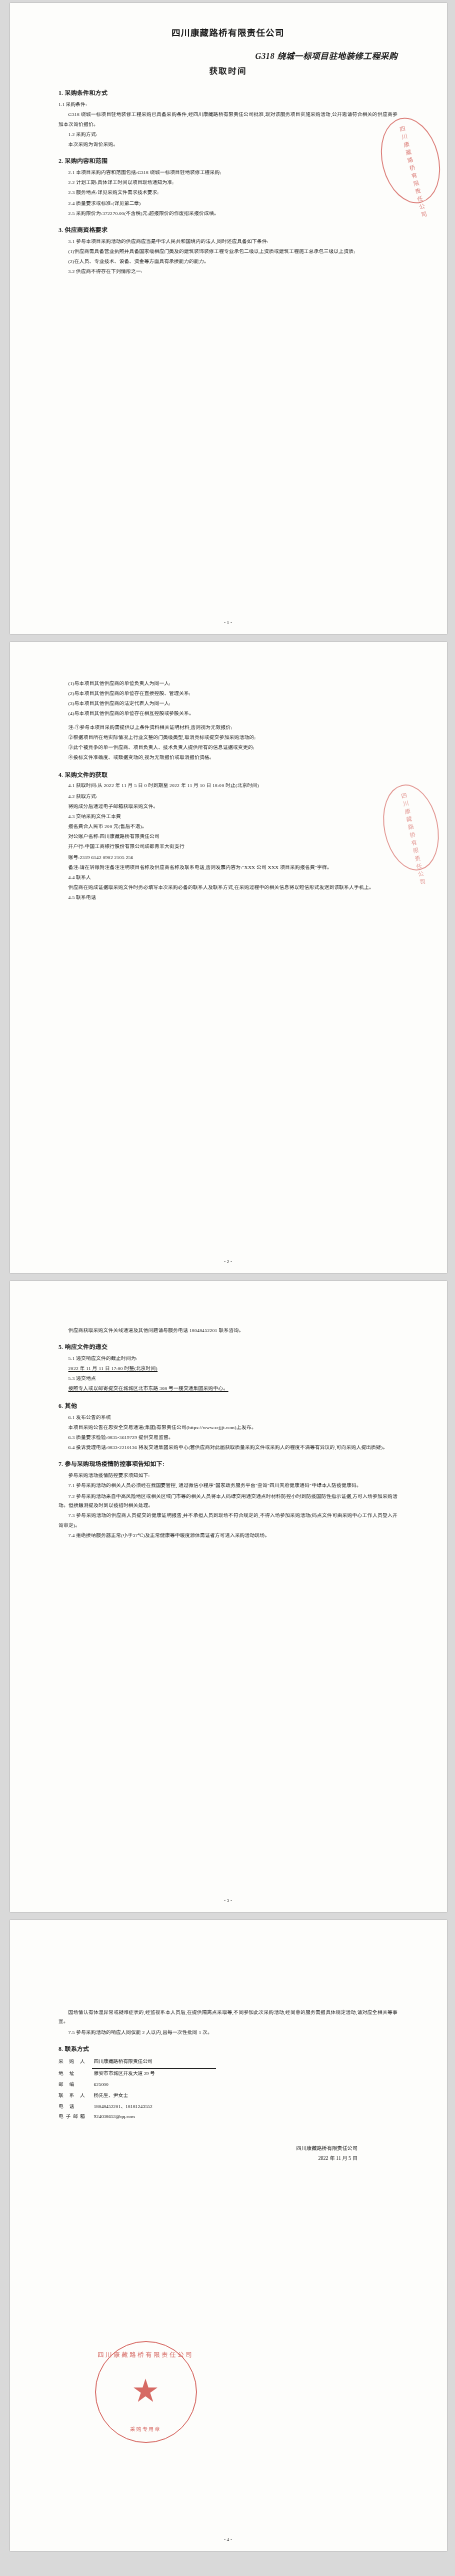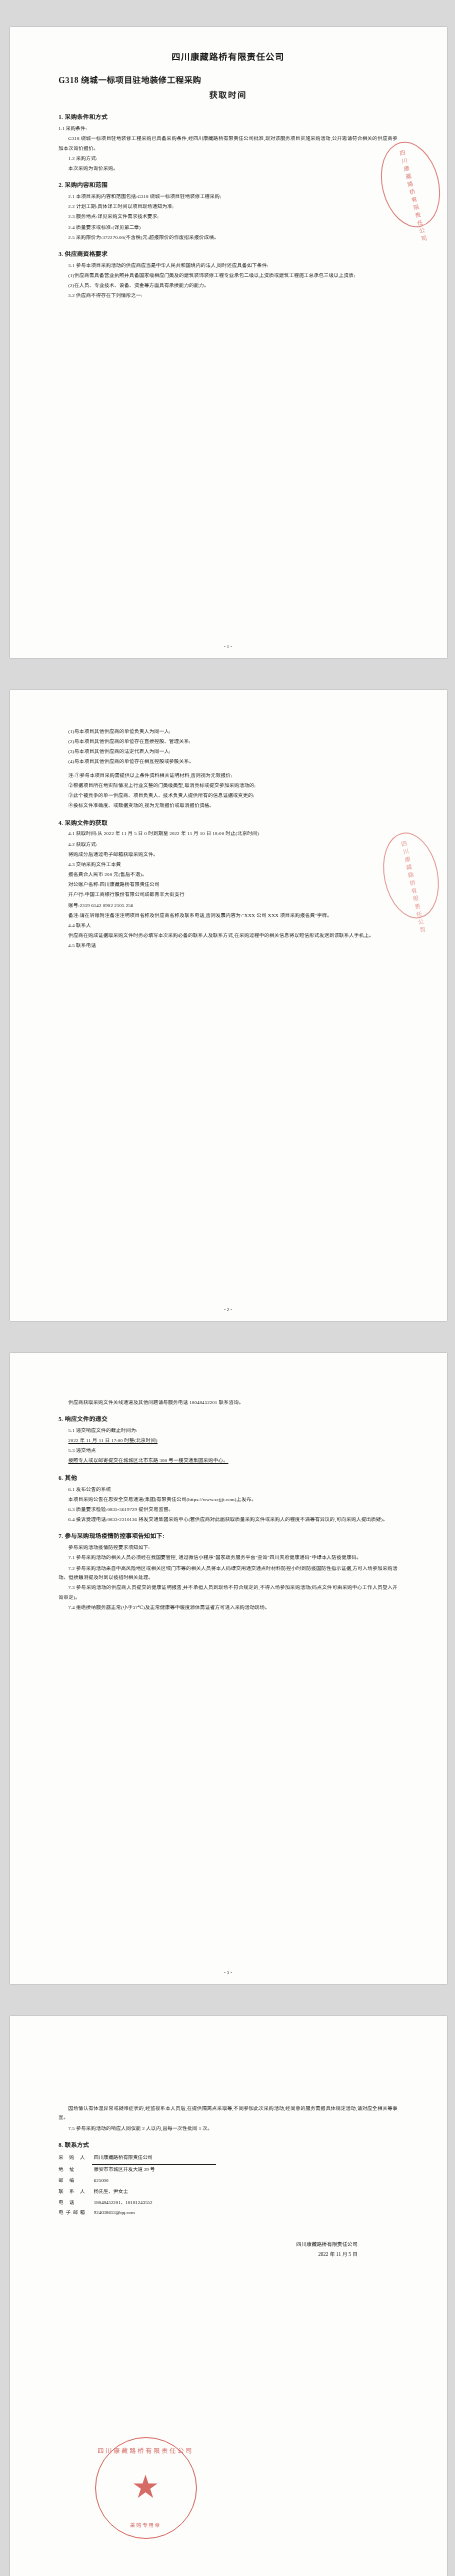--- a/index.html
+++ b/index.html
@@ -22,41 +22,41 @@
     box-sizing: border-box;
   }
   .page {
     position: relative;
     width: 437px;
     background: #fdfdfb;
     box-shadow: 0 0 1.1px rgba(0,0,0,0.35);
     box-sizing: border-box;
     padding: 19.4px 49px 17px 49px;
     overflow: hidden;
-    margin-top: 24px;
   }
   .page-1 { height: 631px; }
   .page-2 { height: 631px; }
   .page-3 { height: 631px; }
   .page-4 { height: 631px; }
 
   .doc-title {
     text-align: center;
     font-size: 8.8px;
     font-weight: bold;
     letter-spacing: 0.6px;
     margin: 3.4px 0 10.2px 0;
     font-family: "Liberation Serif", serif;
   }
   .doc-subtitle {
-    text-align: left;
+    text-align: right;
     font-size: 8.3px;
     font-weight: bold;
     letter-spacing: 0.3px;
     margin: 3.4px 0 2.3px 0;
+    font-style: italic;
   }
   .doc-subtitle2 {
     text-align: center;
     font-size: 8.3px;
     font-weight: bold;
     letter-spacing: 1.1px;
     margin: 1.1px 0 12.5px 0;
   }
   h2.sec {
     font-size: 6px;

